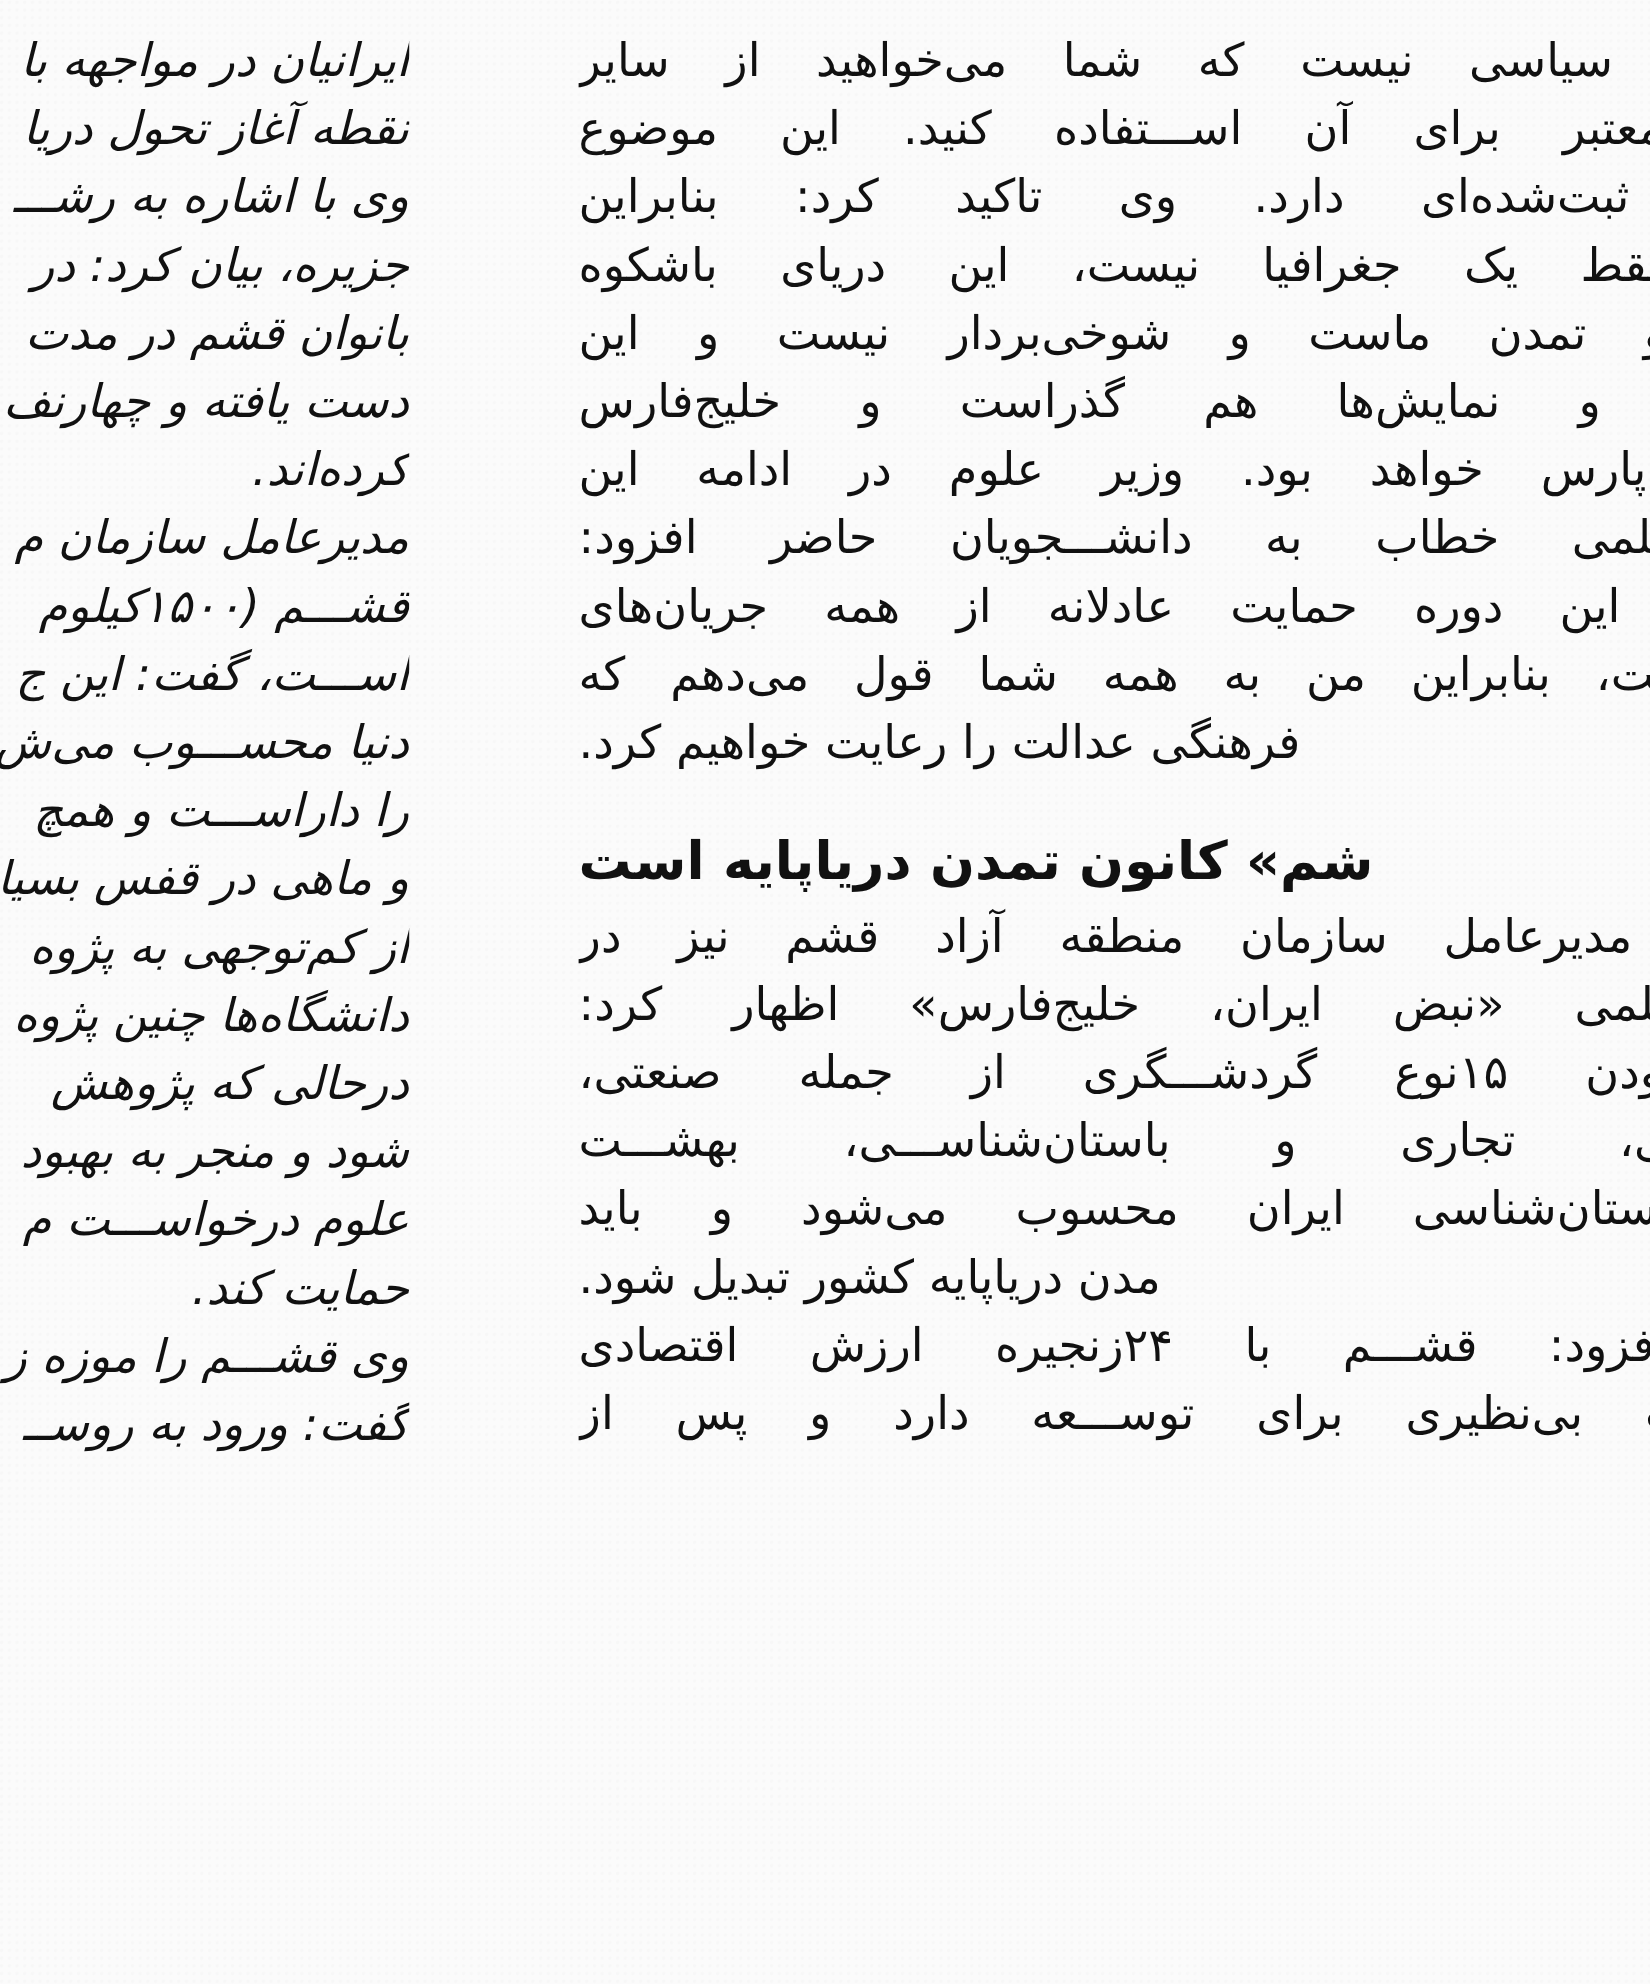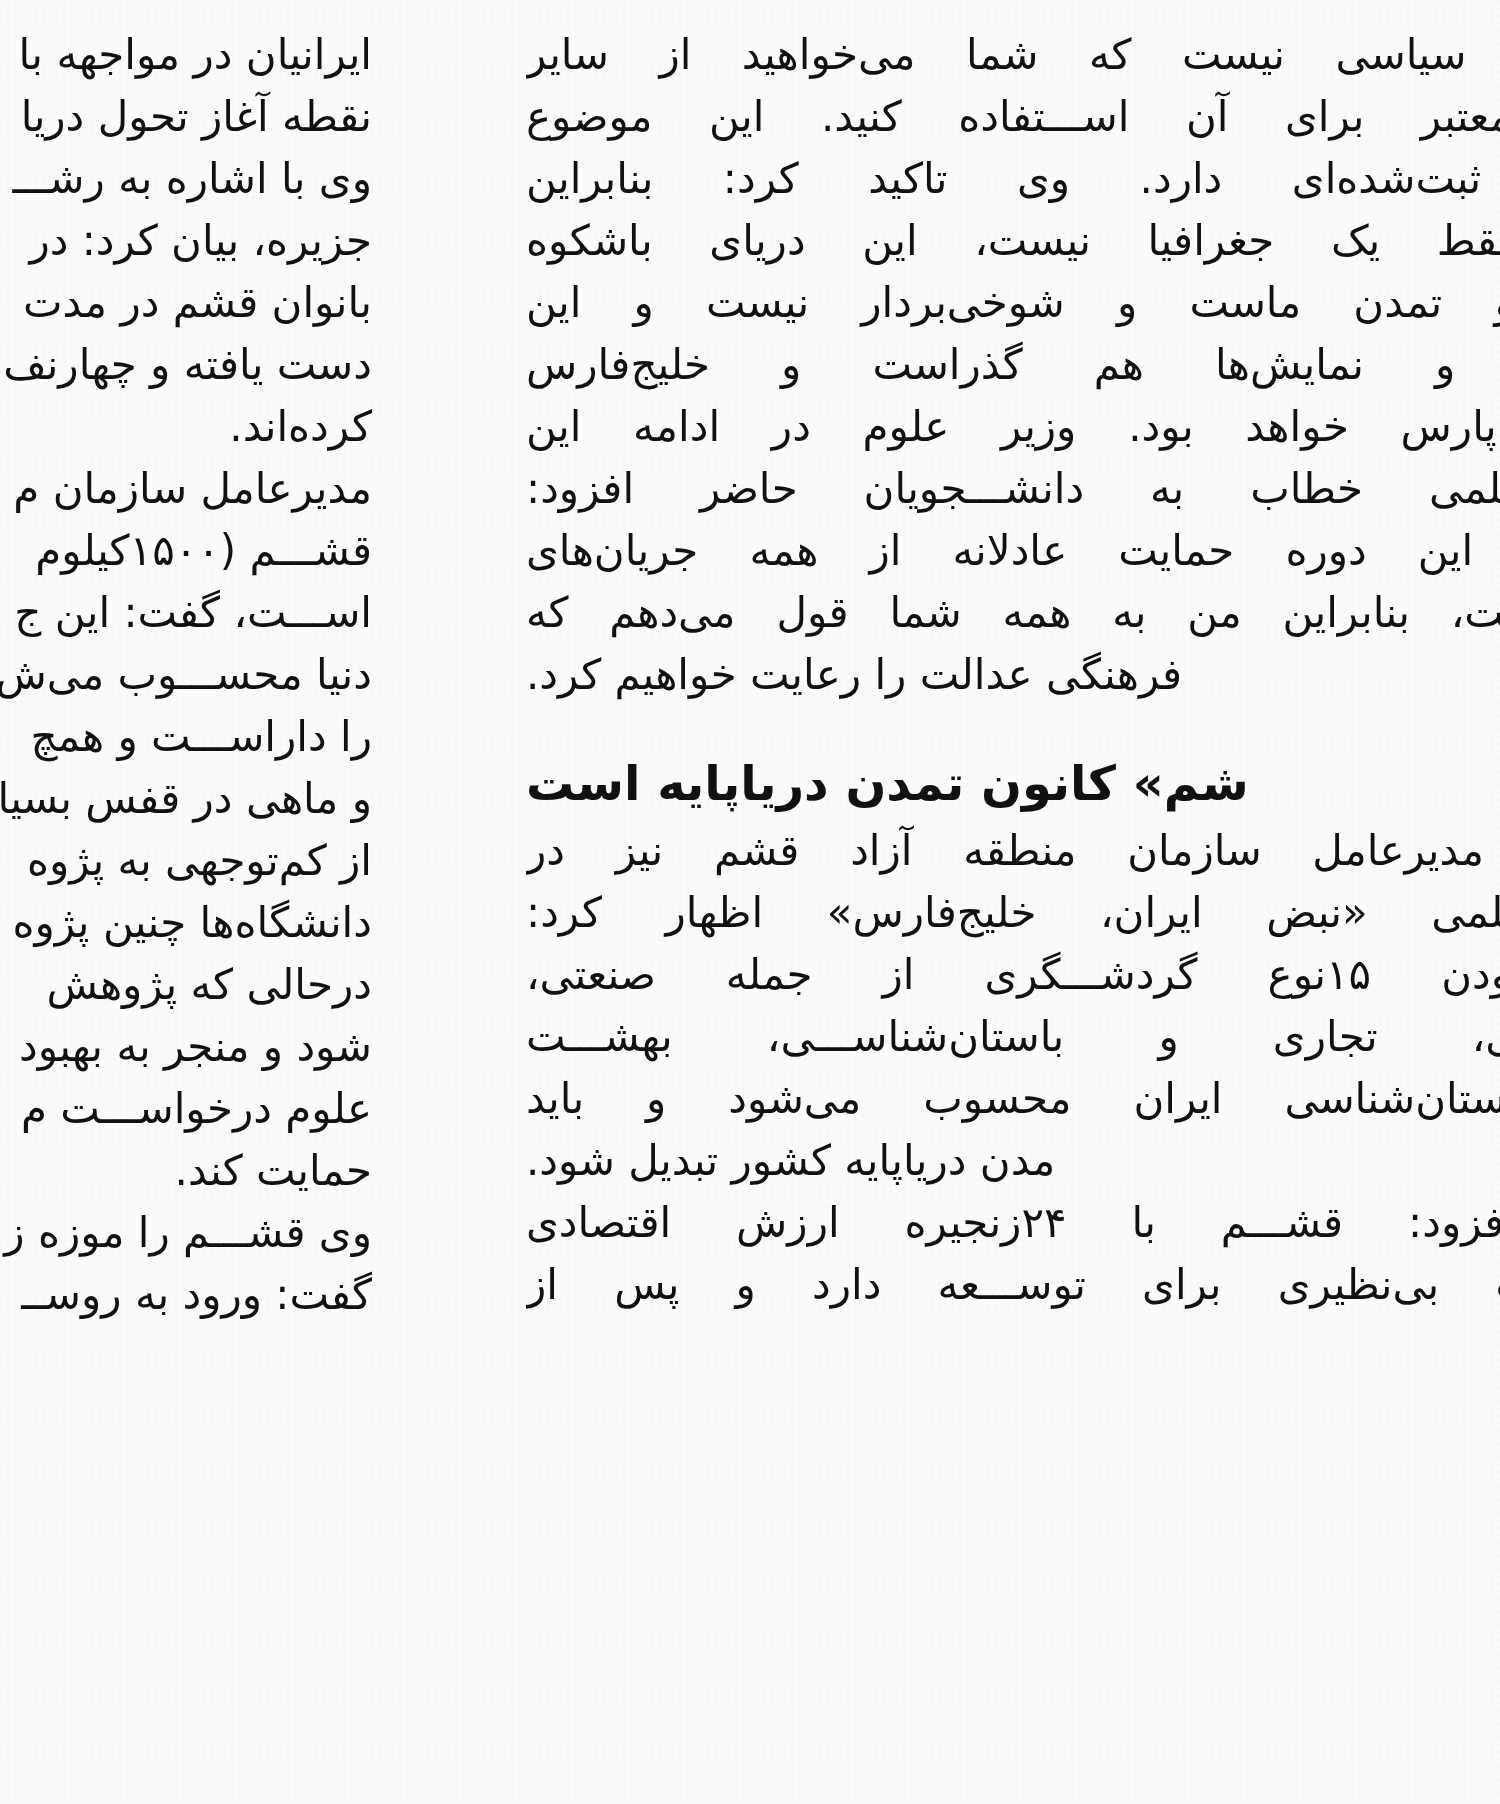--- a/index.html
+++ b/index.html
@@ -63,21 +63,21 @@
     .heading {
       font-weight: bold;
       font-size: 48px;
     }
   </style>
 </head>
 <body>
 
 <div class="page">
 
-  <div class="column col-left" style="height:1728px;">
+  <div class="column col-left" style="height:1728px;font-style:italic;">
     <div class="line" style="top:24px;">ایرانیان در مواجهه با</div>
     <div class="line" style="top:86px;">نقطه آغاز تحول دریا</div>
     <div class="line" style="top:148px;">وی با اشاره به رشـــ</div>
     <div class="line" style="top:210px;">جزیره، بیان کرد: در</div>
     <div class="line" style="top:272px;">بانوان قشم در مدت</div>
     <div class="line" style="top:334px;">دست یافته و چهارنف</div>
     <div class="line" style="top:396px;">کرده‌اند.</div>
     <div class="line" style="top:458px;">مدیرعامل سازمان م</div>
     <div class="line" style="top:520px;">قشـــم (۱۵۰۰کیلوم</div>
     <div class="line" style="top:582px;">اســـت، گفت: این ج</div>

